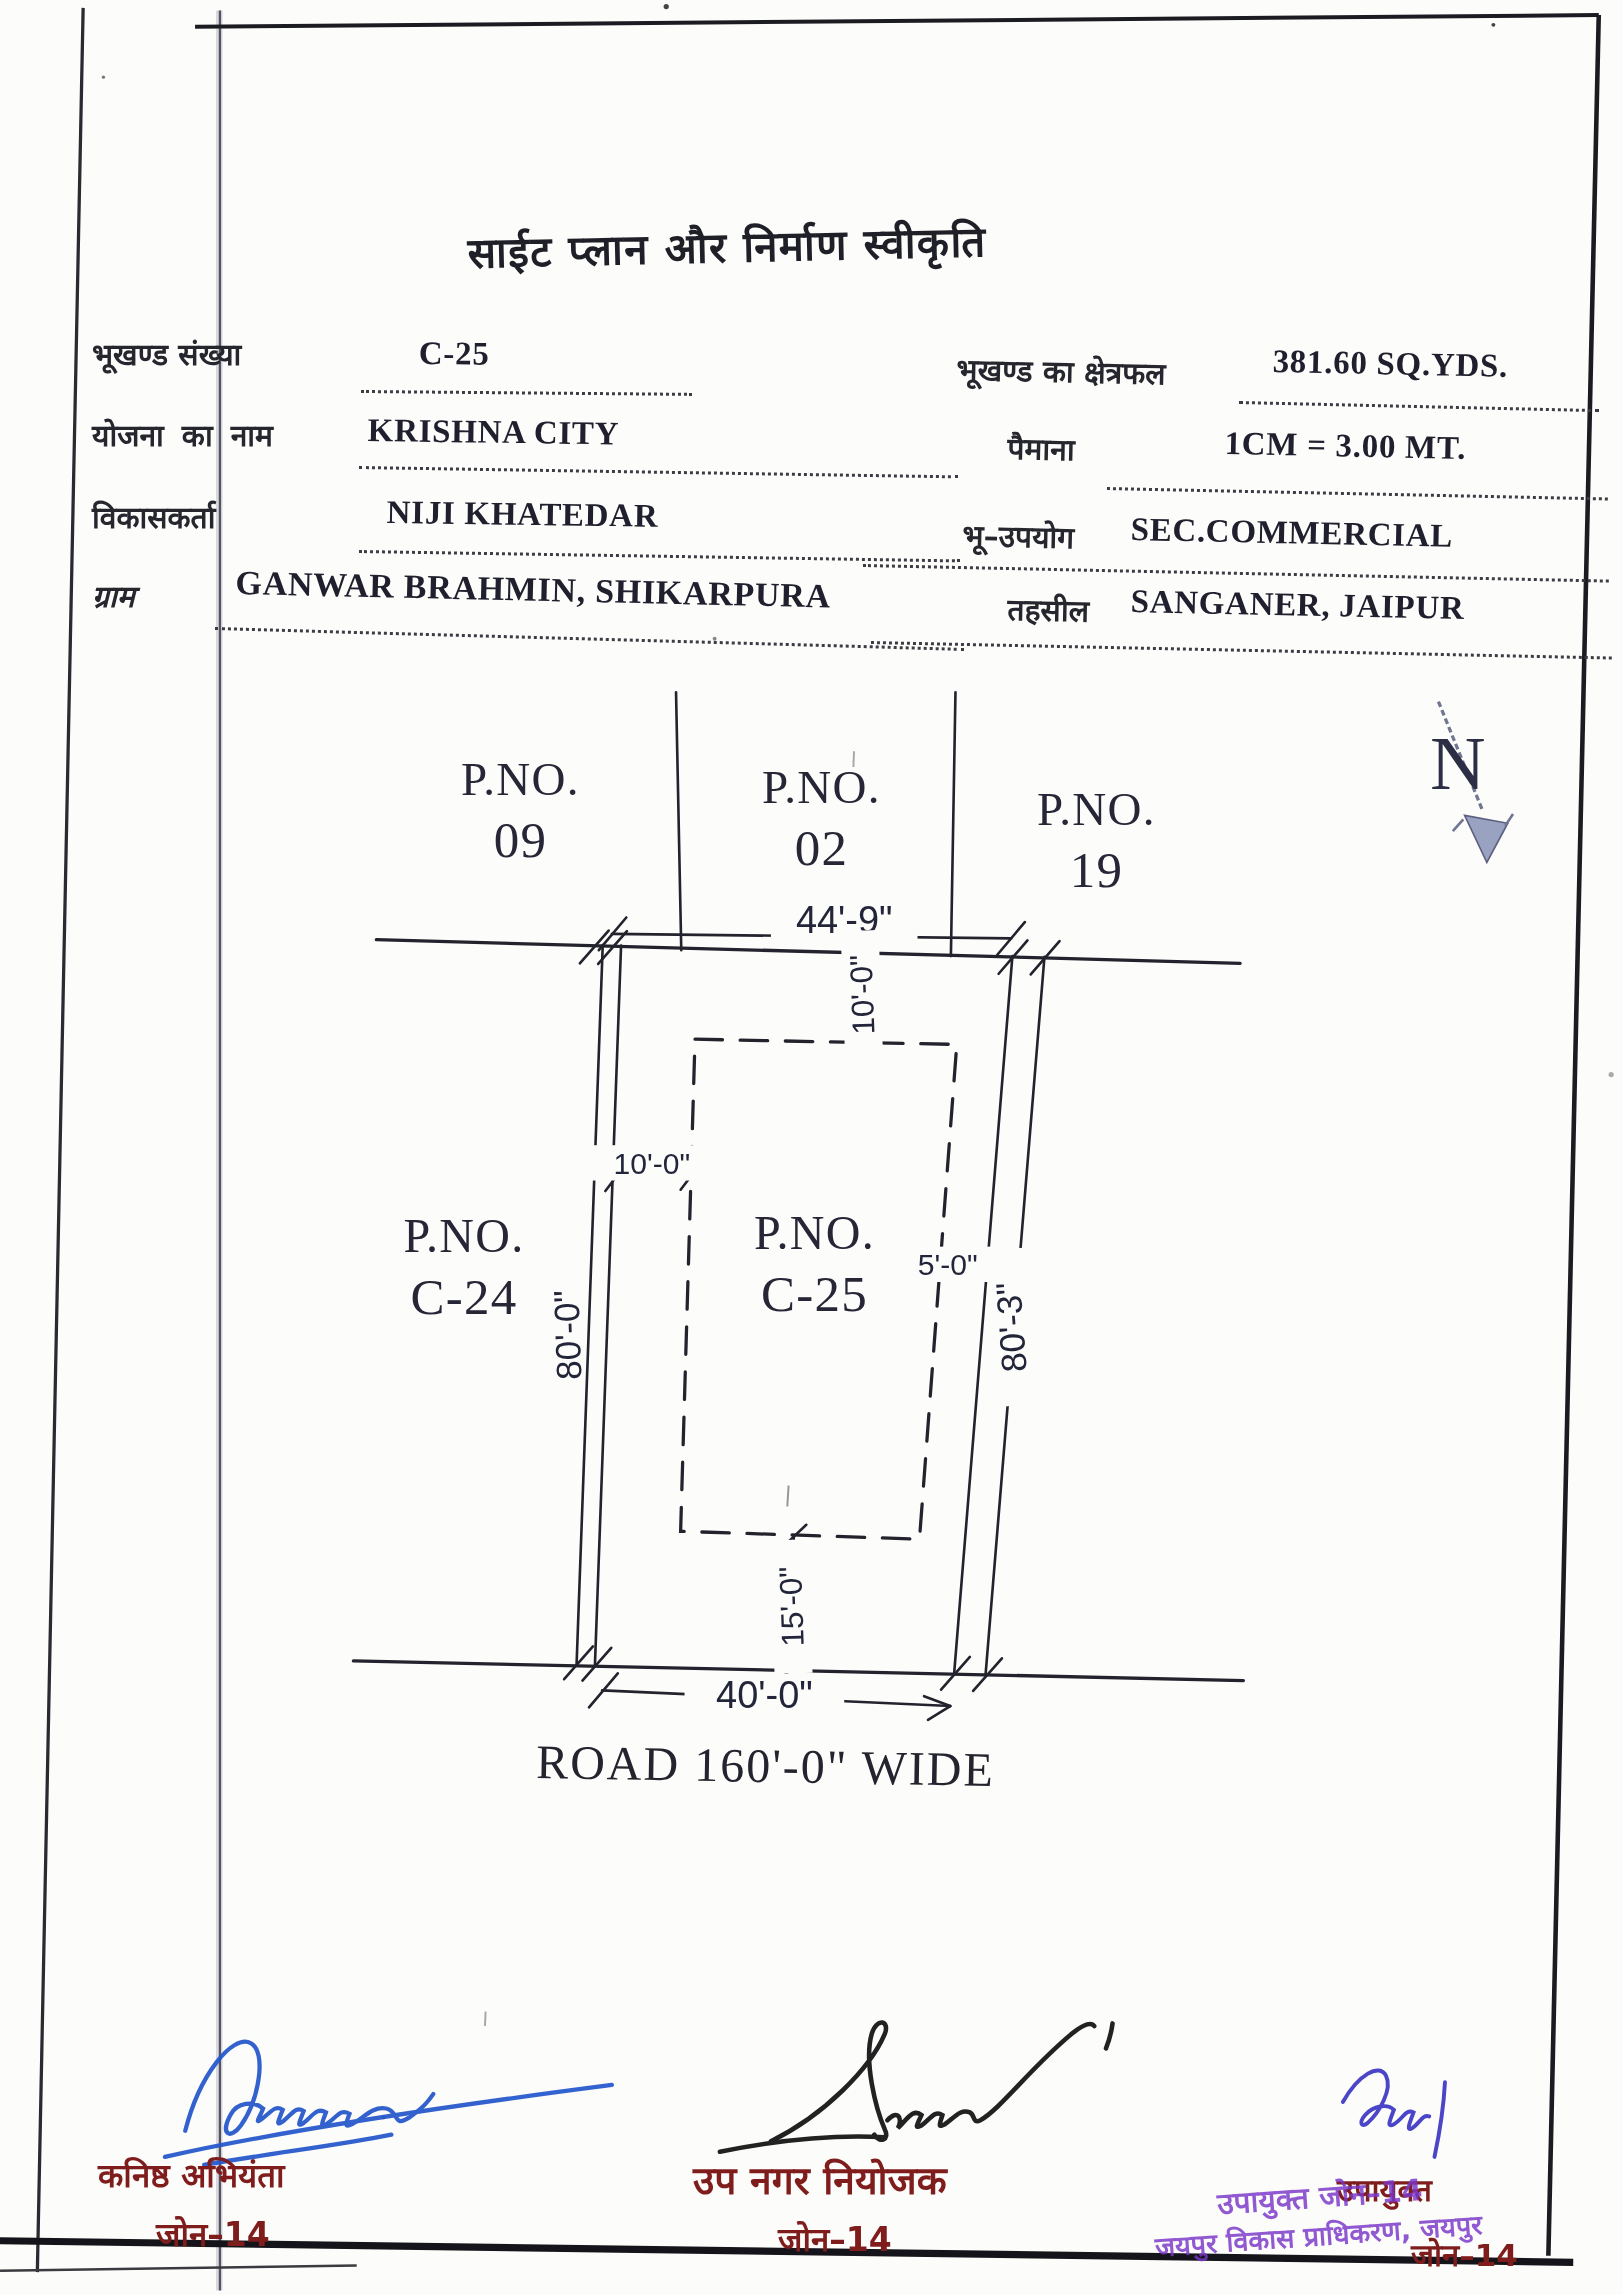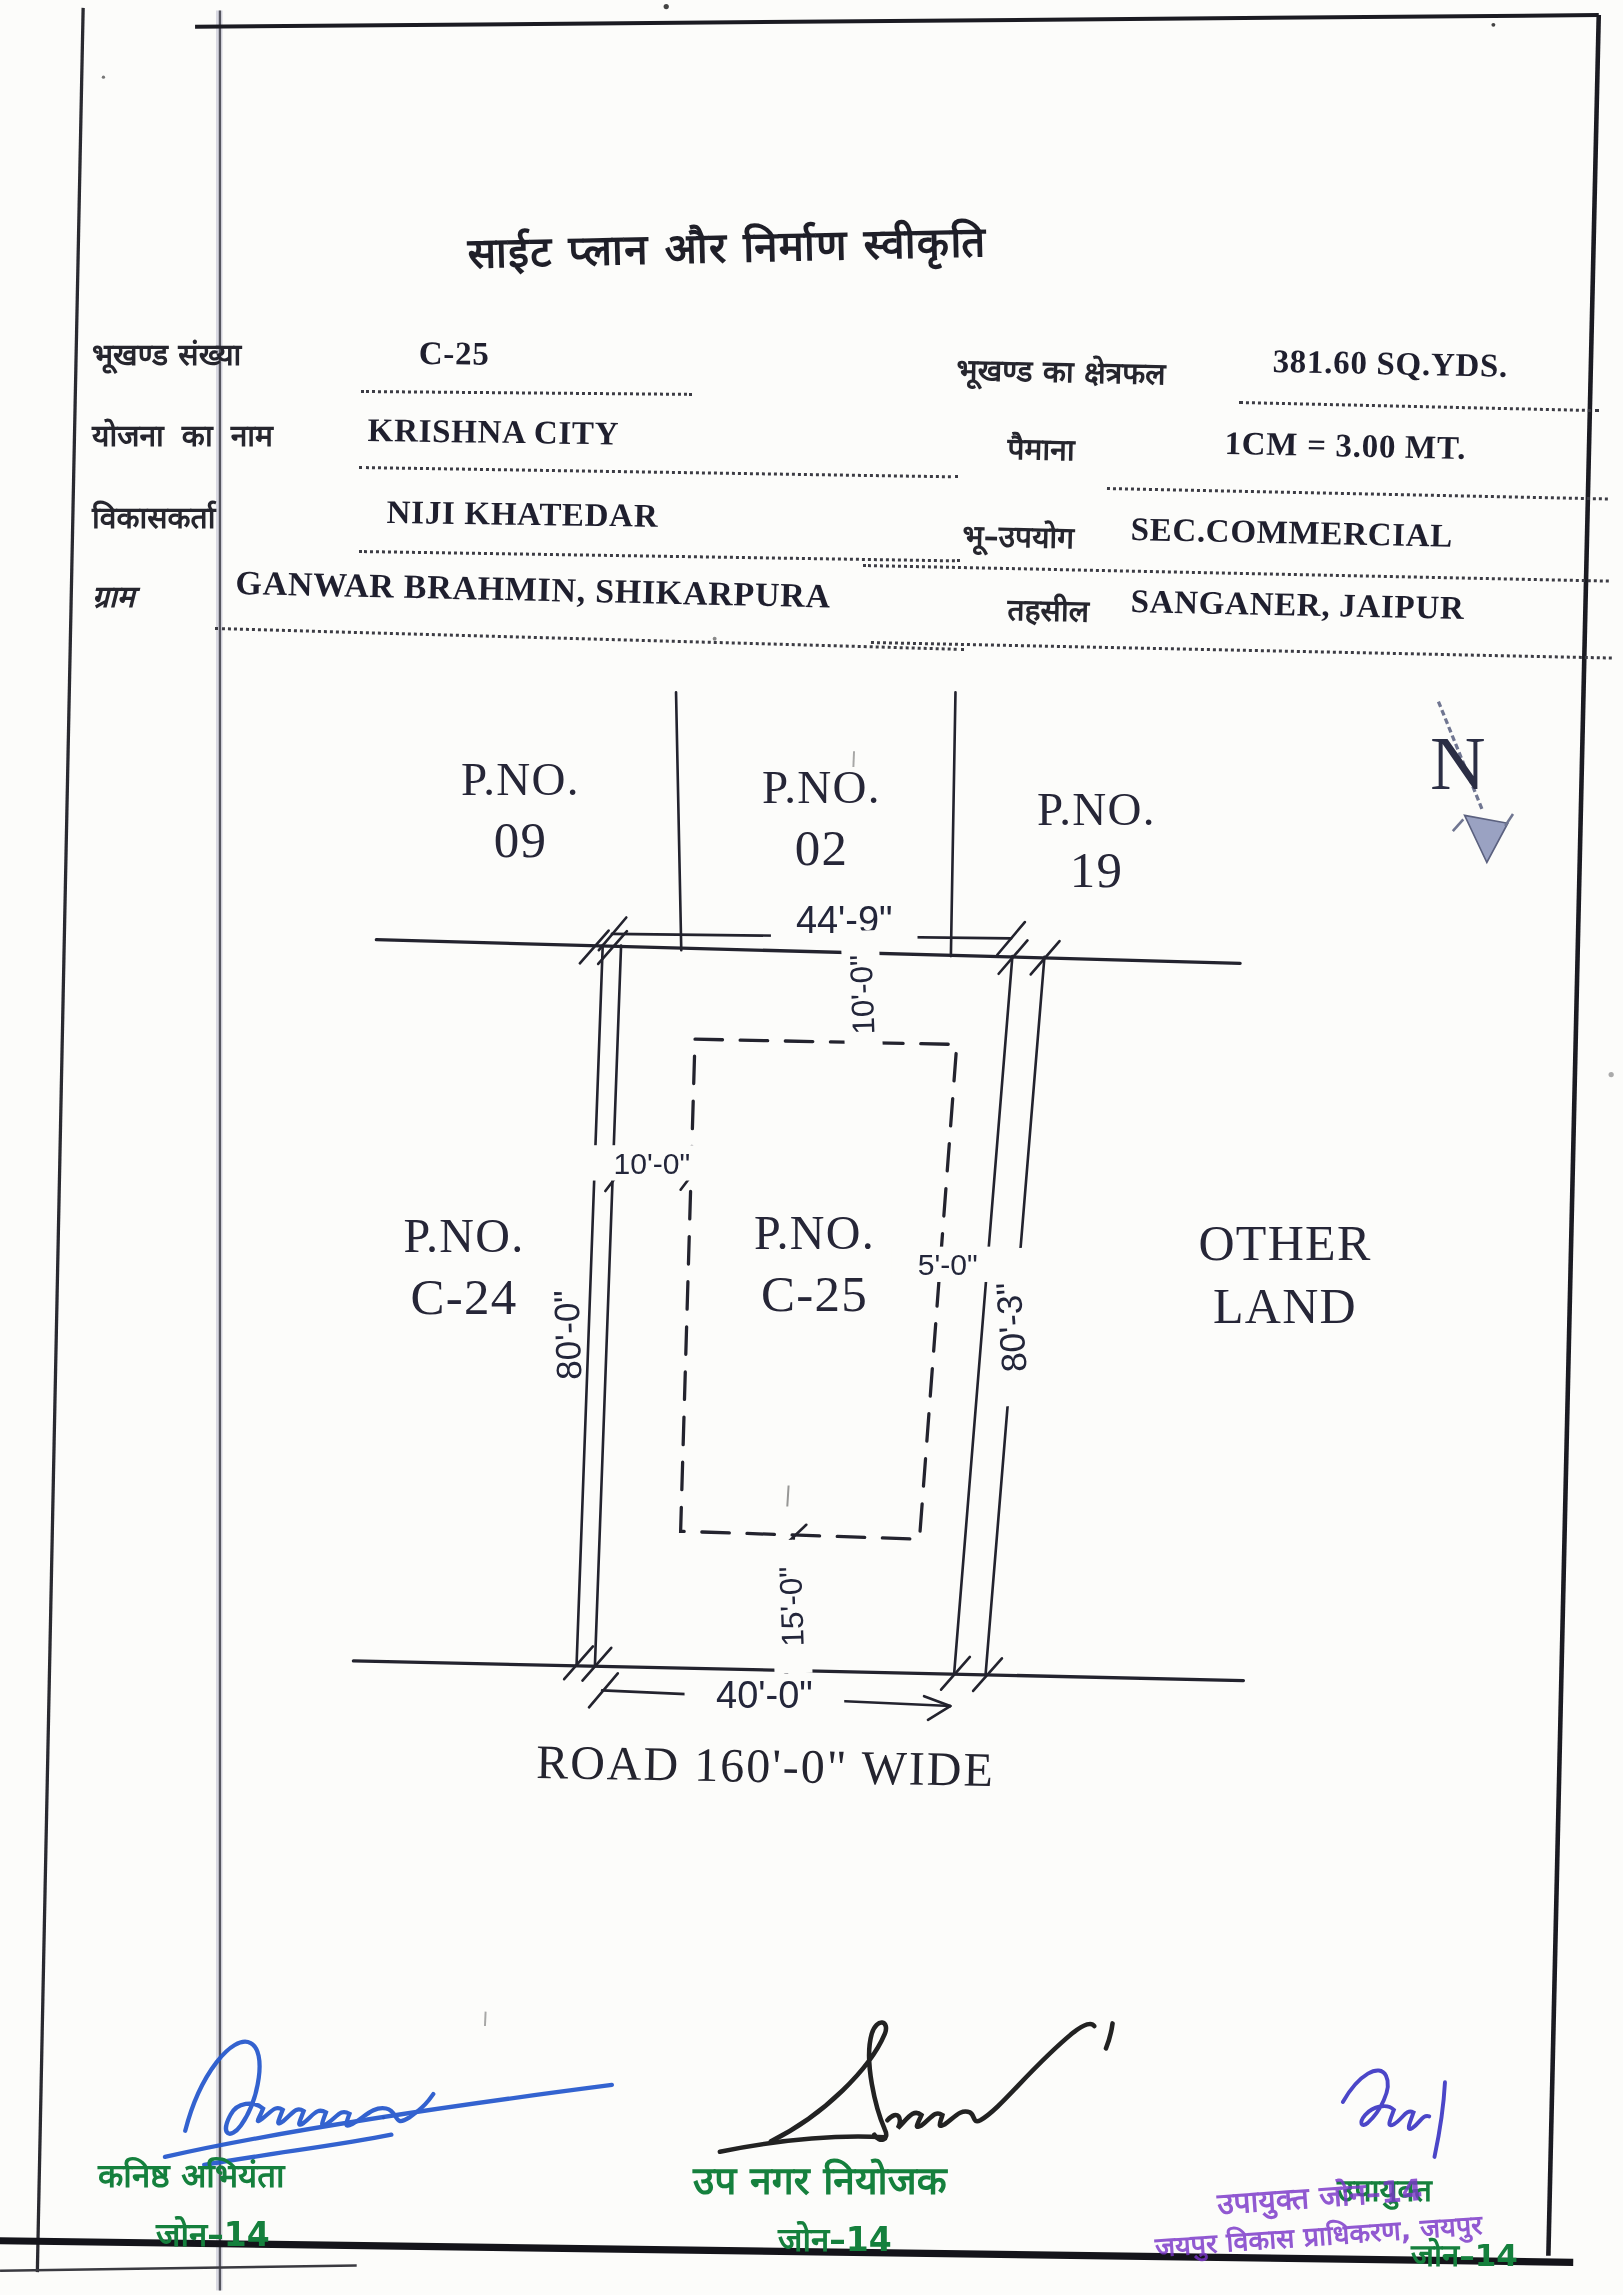--- a/index.html
+++ b/index.html
@@ -60,21 +60,21 @@
     font-size:48px;
     color:#24242f;
     letter-spacing:2px;
     text-align:center;
     white-space:nowrap;
     transform-origin:center;
   }
   .signame{
     font-family:"DejaVu Sans",sans-serif;
     font-weight:bold;
-    color:#15803d;
+    color:#7f1d1d;
     white-space:nowrap;
     transform-origin:left top;
   }
   .stamp{
     font-family:"DejaVu Sans",sans-serif;
     font-weight:bold;
     color:#7a36c9;
     opacity:.82;
     white-space:nowrap;
     transform-origin:left top;
@@ -294,24 +294,20 @@
   </div>
 
   <div class="abs plotlabel" style="left:387px;top:1206px;width:154px;">
     <div class="l1" style="font-size:48px;">P.NO.</div>
     <div class="l2">C-24</div>
   </div>
   <div class="abs plotlabel" style="left:741px;top:1203px;width:147px;">
     <div class="l1" style="font-size:48px;">P.NO.</div>
     <div class="l2">C-25</div>
   </div>
-  <div class="abs plotlabel" style="left:1177px;top:1212px;width:216px;">
-    <div class="l1" style="font-size:50px;">OTHER</div>
-    <div class="l1" style="font-size:50px;">LAND</div>
-  </div>
 
   <div class="abs roadlabel" style="left:497px;top:1738px;width:537px;transform:rotate(1deg);">ROAD 160'-0" WIDE</div>
 
   <div class="abs signame" style="left:98px;top:2152px;font-size:33px;">कनिष्ठ अभियंता</div>
   <div class="abs signame" style="left:156px;top:2211px;font-size:33px;">जोन–14</div>
 
   <div class="abs signame" style="left:693px;top:2152px;font-size:39px;">उप नगर नियोजक</div>
   <div class="abs signame" style="left:778px;top:2216px;font-size:33px;">जोन–14</div>
 
   <div class="abs signame" style="left:1337px;top:2168px;font-size:31px;">उपायुक्त</div>

